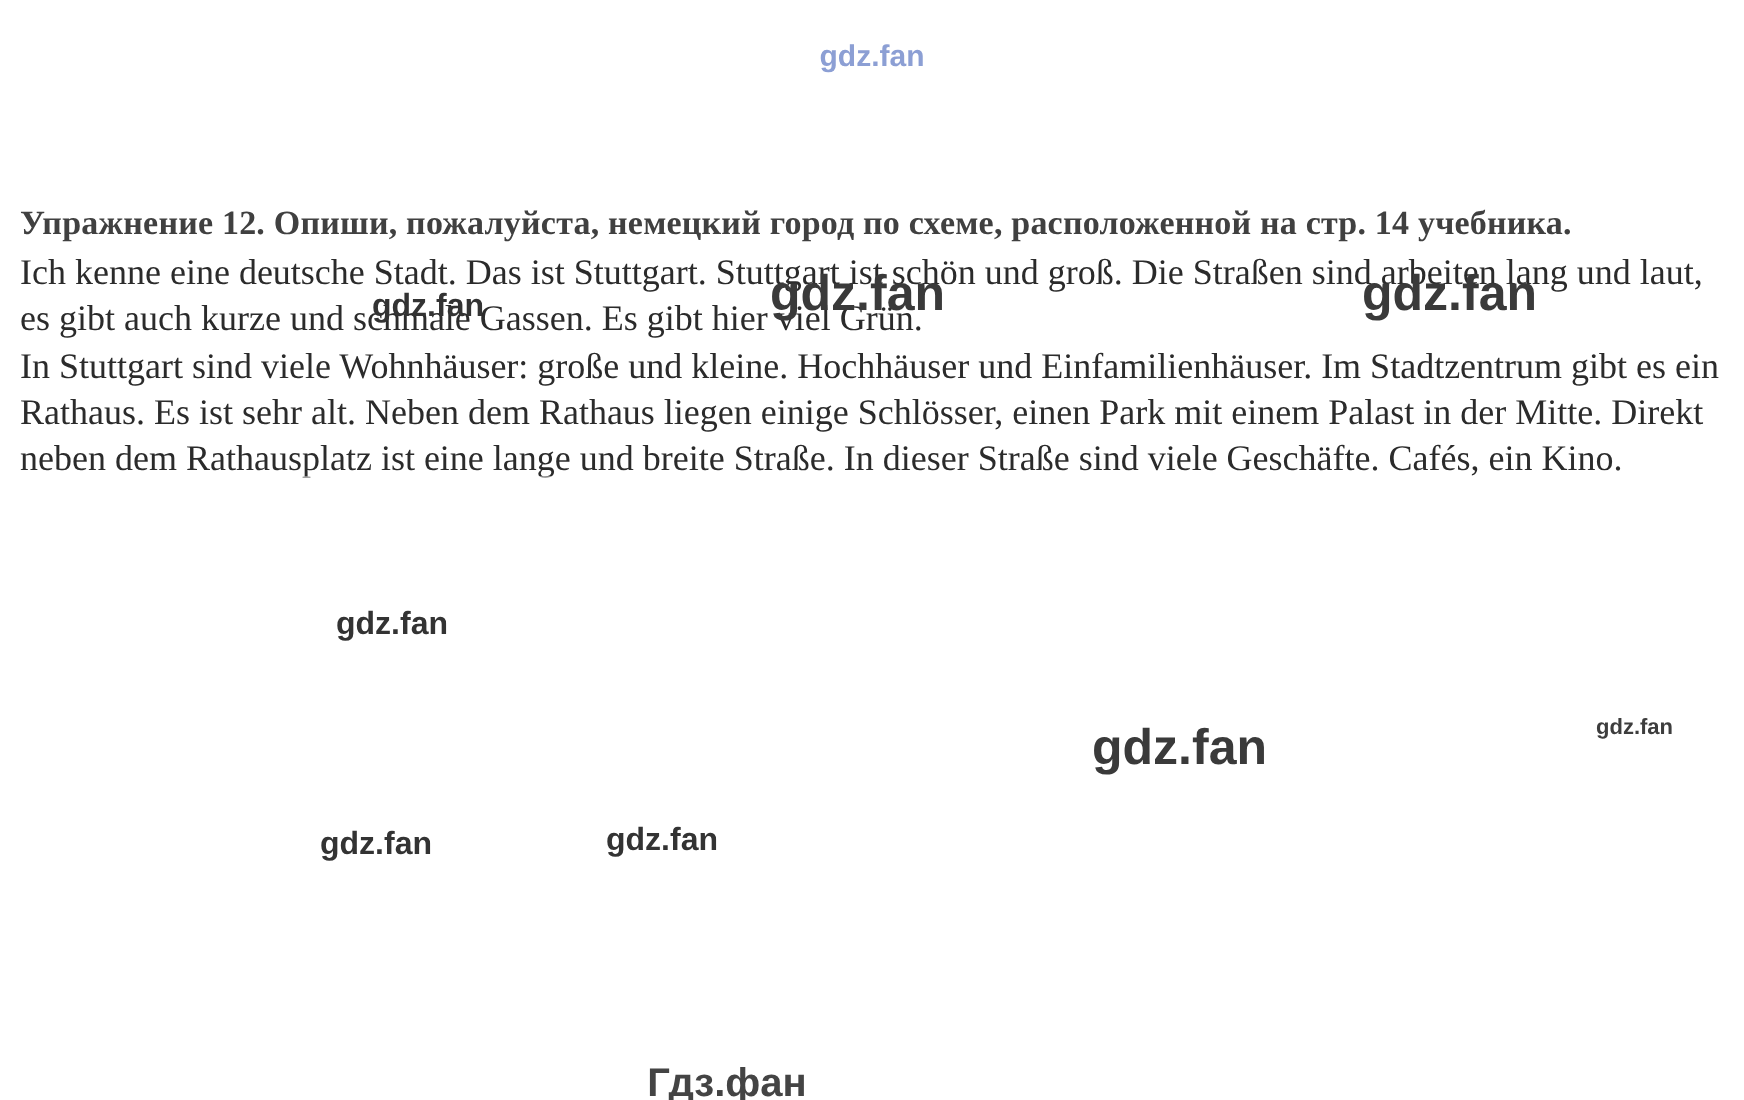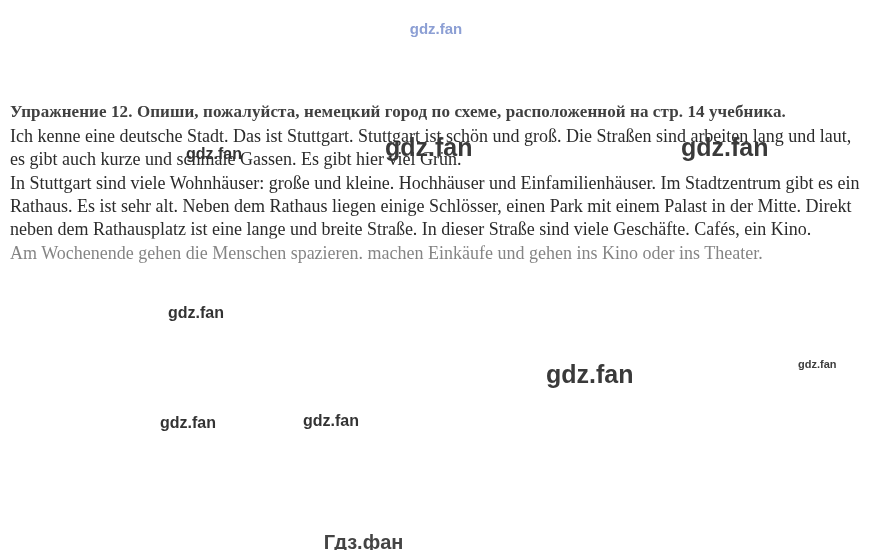--- a/index.html
+++ b/index.html
@@ -126,21 +126,20 @@
 <div class="page">
 
   <div class="top-watermark">gdz.fan</div>
 
   <div class="content">
     <div class="task-heading">Упражнение 12. Опиши, пожалуйста, немецкий город по схеме, расположенной на стр. 14 учебника.</div>
 
     <div class="answer">
       <p>Ich kenne eine deutsche Stadt. Das ist Stuttgart. Stuttgart ist schön und groß. Die Straßen sind arbeiten lang und laut, es gibt auch kurze und schmale Gassen. Es gibt hier viel Grün.</p>
       <p>In Stuttgart sind viele Wohnhäuser: große und kleine. Hochhäuser und Einfamilienhäuser. Im Stadtzentrum gibt es ein Rathaus. Es ist sehr alt. Neben dem Rathaus liegen einige Schlösser, einen Park mit einem Palast in der Mitte. Direkt neben dem Rathausplatz ist eine lange und breite Straße. In dieser Straße sind viele Geschäfte. Cafés, ein Kino.</p>
-      <p>Am Wochenende gehen die Menschen spazieren. machen Einkäufe und gehen ins Kino oder ins Theater.</p>
     </div>
   </div>
 
   <div class="fade-band"></div>
   <div class="fade-band2"></div>
 
   <div class="wm wm-mid wm1">gdz.fan</div>
   <div class="wm wm-big wm2">gdz.fan</div>
   <div class="wm wm-big wm3">gdz.fan</div>
   <div class="wm wm-mid wm4">gdz.fan</div>

